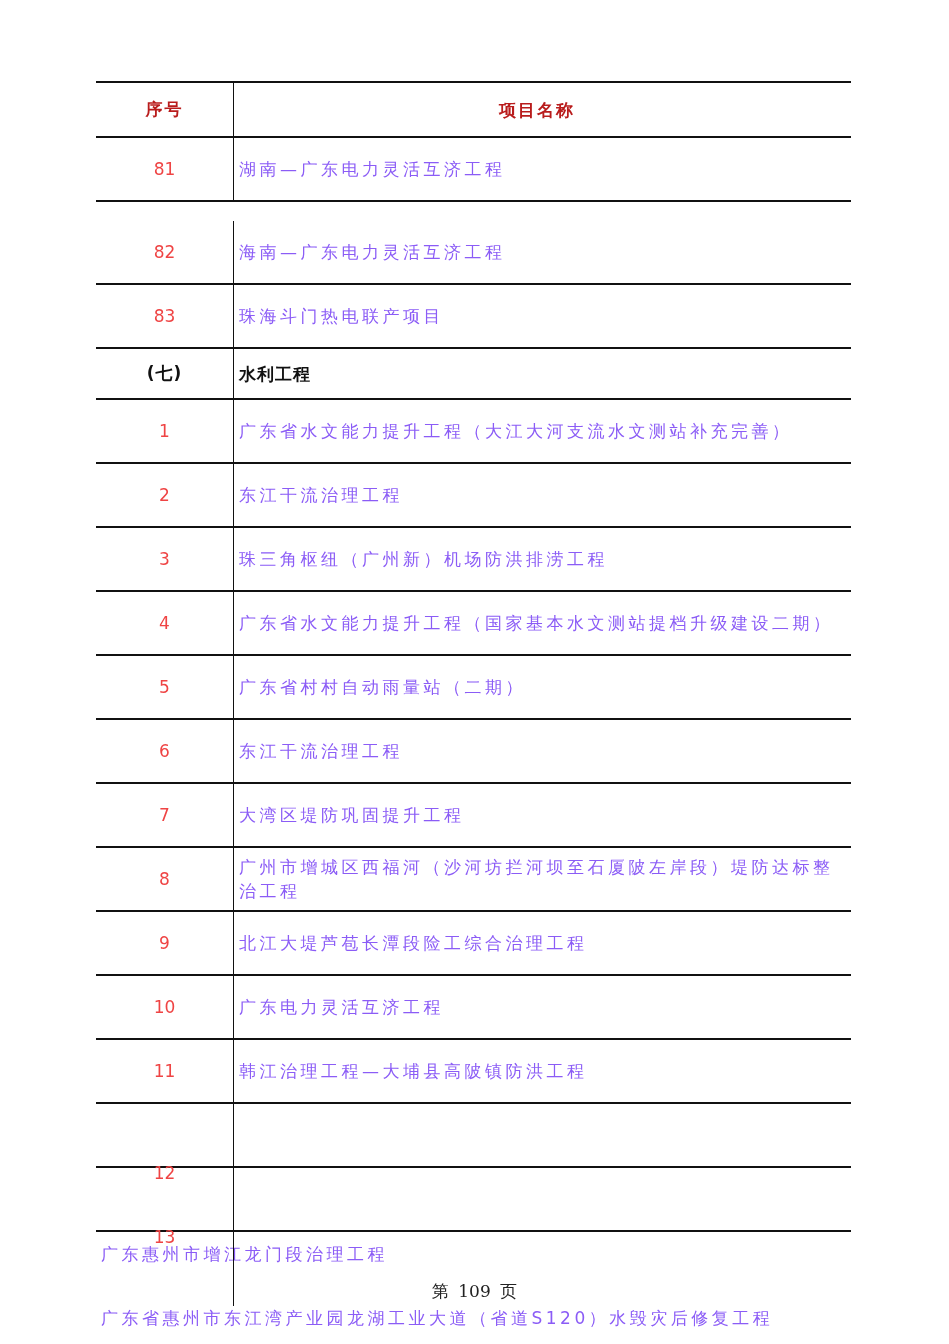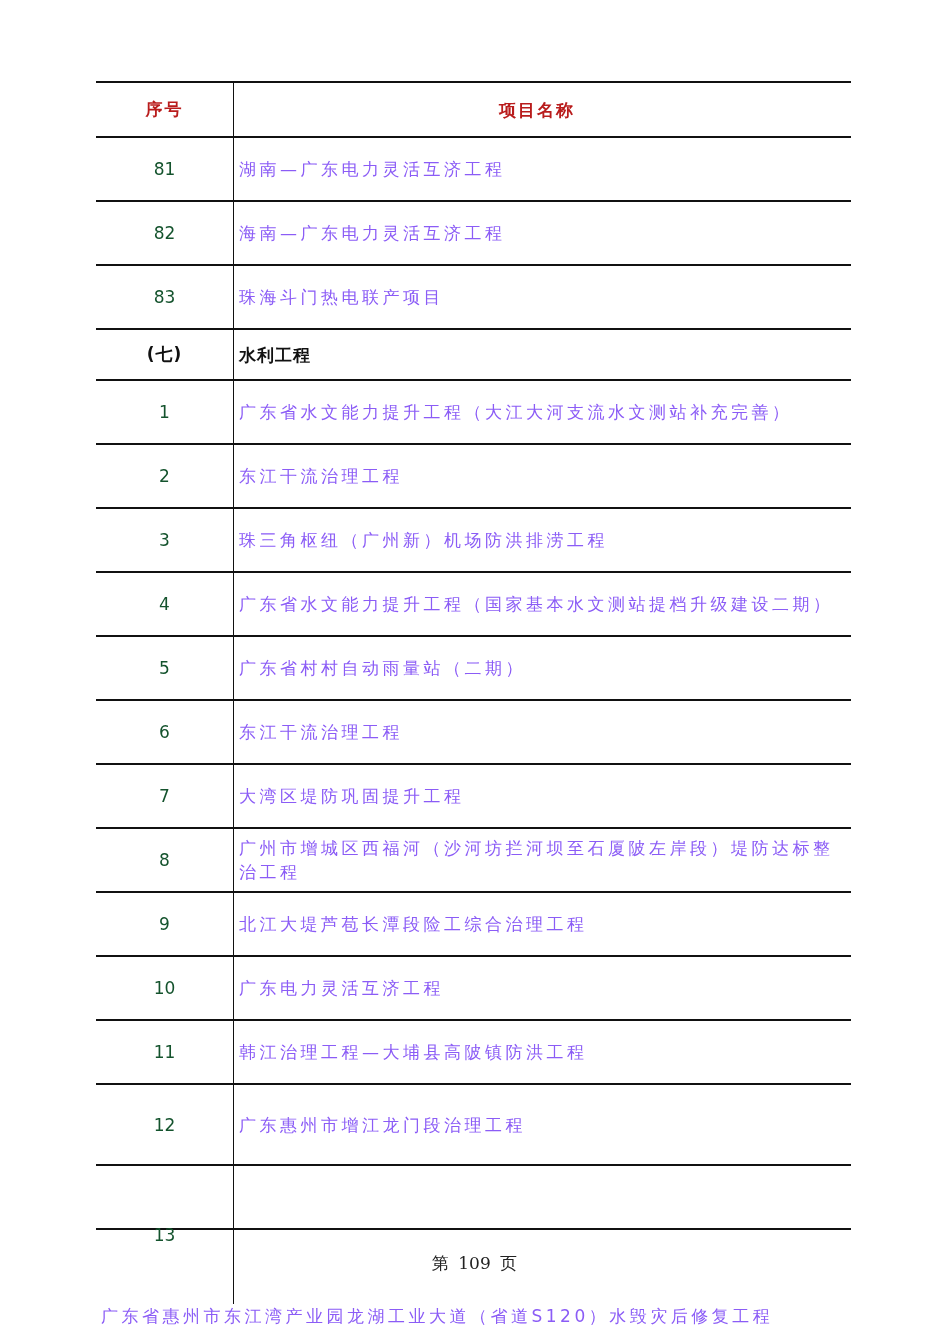--- a/index.html
+++ b/index.html
@@ -3,44 +3,44 @@
 <meta charset="utf-8">
 <style>
   html, body { margin: 0; padding: 0; background: #ffffff; }
   body { width: 949px; height: 1344px; position: relative; overflow: hidden;
          font-family: "DejaVu Sans", sans-serif; color: #222; }
   .table { position: absolute; left: 96px; top: 81px; width: 755px; }
   .row { position: relative; display: flex; border-bottom: 2px solid #111; box-sizing: border-box; }
   .row.head { border-top: 2px solid #111; }
   .cell-no { width: 138px; flex: 0 0 138px; border-right: 1.5px solid #111;
              display: flex; align-items: center; justify-content: center;
-             font-size: 17px; color: #14532d; box-sizing: border-box; }
+             font-size: 17px; color: #ef4444; box-sizing: border-box; }
   .cell-name { flex: 1; display: flex; align-items: center; padding: 0 16px 0 5px;
                font-size: 17px; color: #8b5cf6; letter-spacing: 3.5px; line-height: 24px;
                box-sizing: border-box; }
   .head .cell-no, .head .cell-name { font-weight: bold; color: #b91c1c; letter-spacing: 2px; }
   .head .cell-name { justify-content: center; }
   .section .cell-no, .section .cell-name { font-weight: bold; color: #111; letter-spacing: 1px; }
-  .footer { position: absolute; top: 1252px; left: 0; width: 949px; text-align: center;
+  .footer { position: absolute; top: 1280px; left: 0; width: 949px; text-align: center;
             font-family: "DejaVu Serif", serif; font-size: 17px; color: #222; word-spacing: 4px; }
 </style>
 </head>
 <body>
 
 <div class="table">
   <div class="row head" style="height:57px">
     <div class="cell-no">序号</div>
     <div class="cell-name">项目名称</div>
   </div>
   <div id="rows">
       <div class="row" style="height: 64px;">
         <div class="cell-no">81</div>
         <div class="cell-name">湖南—广东电力灵活互济工程</div>
       </div>
-      <div class="row" style="height: 64px;">
+      <div class="row" style="height: 64px; margin-top: 19px;">
         <div class="cell-no">82</div>
         <div class="cell-name">海南—广东电力灵活互济工程</div>
       </div>
       <div class="row" style="height: 64px;">
         <div class="cell-no">83</div>
         <div class="cell-name">珠海斗门热电联产项目</div>
       </div>
       <div class="row section" style="height: 51px;">
         <div class="cell-no">(七)</div>
         <div class="cell-name">水利工程</div>
@@ -82,21 +82,21 @@
         <div class="cell-name">北江大堤芦苞长潭段险工综合治理工程</div>
       </div>
       <div class="row" style="height: 64px;">
         <div class="cell-no">10</div>
         <div class="cell-name">广东电力灵活互济工程</div>
       </div>
       <div class="row" style="height: 64px;">
         <div class="cell-no">11</div>
         <div class="cell-name">韩江治理工程—大埔县高陂镇防洪工程</div>
       </div>
-      <div class="row" style="height: 81px;">
+      <div class="row" style="height: 64px; flex-direction: column;">
         <div class="cell-no">12</div>
         <div class="cell-name">广东惠州市增江龙门段治理工程</div>
       </div>
       <div class="row" style="height: 64px; flex-direction: column;">
         <div class="cell-no">13</div>
         <div class="cell-name">广东省惠州市东江湾产业园龙湖工业大道（省道S120）水毁灾后修复工程</div>
       </div>
     </div>
 </div>
 

